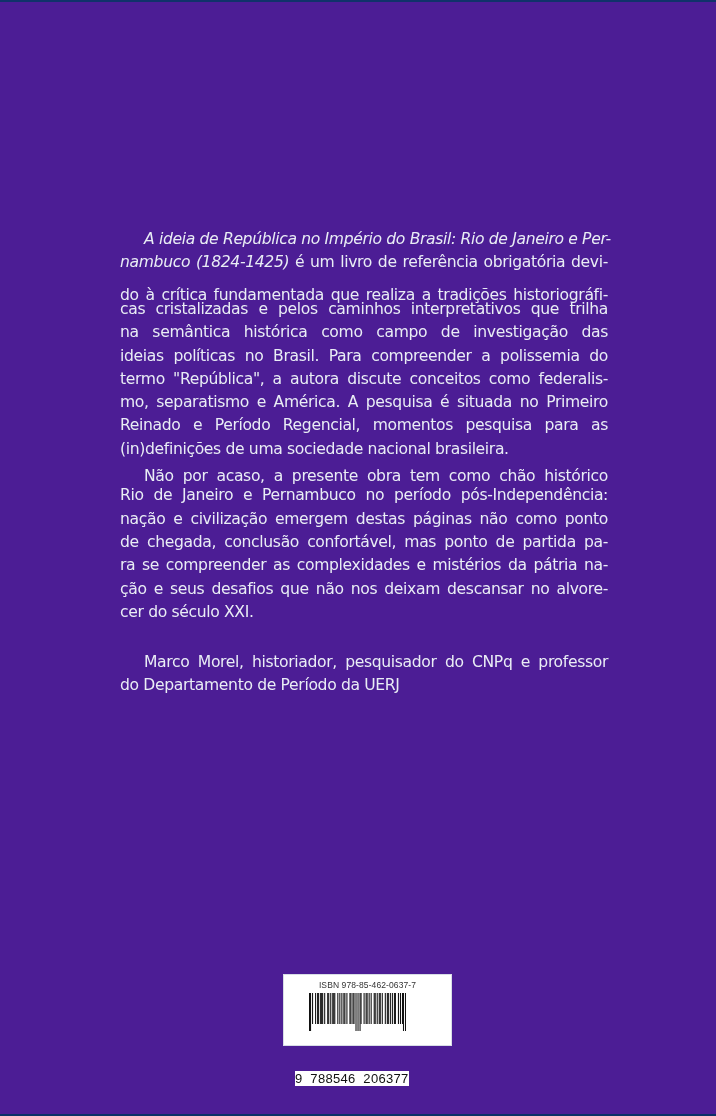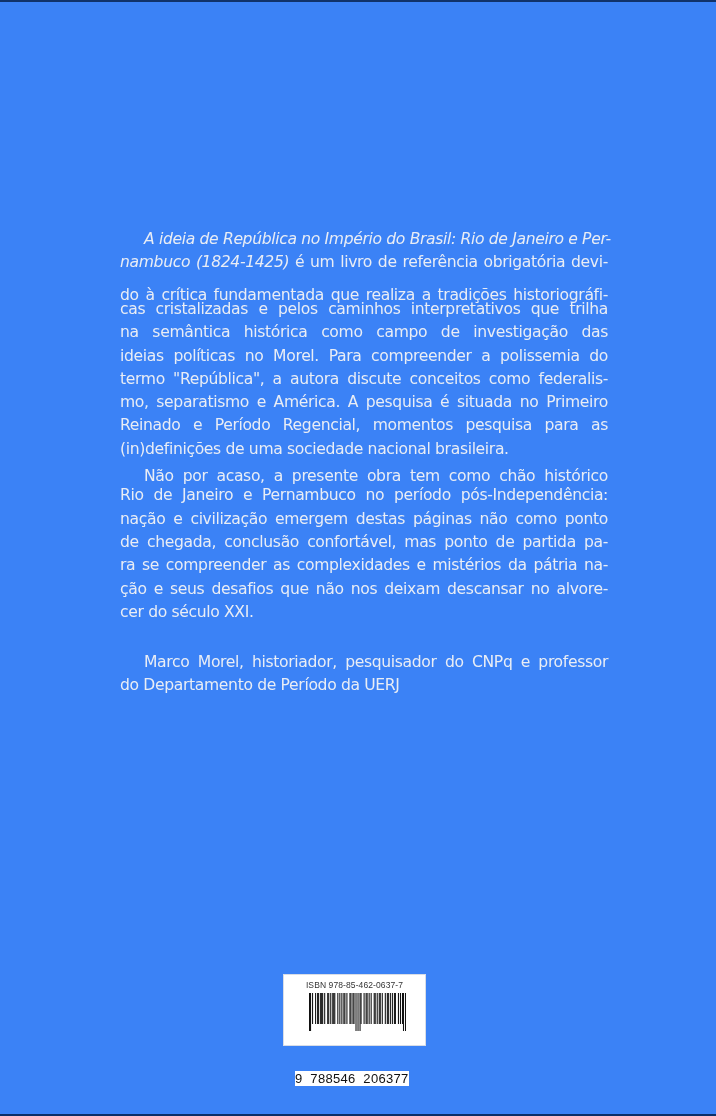--- a/index.html
+++ b/index.html
@@ -11,21 +11,21 @@
       height: 1116px;
       background: #04265a;
       position: relative;
       overflow: hidden;
       font-family: "DejaVu Sans", sans-serif;
       color: #e9edf5;
     }
     .back-cover {
       position: absolute;
       inset: 0;
-      background: #3b82f6;
+      background: #4c1d95;
       padding-left: 36px;
     }
     .top-edge {
       position: absolute;
       left: 0; top: 0; right: 0; height: 2px;
       background: #10326a;
     }
     .bottom-edge {
       position: absolute;
       left: 0; bottom: 0; right: 0; height: 2px;
@@ -56,21 +56,21 @@
       padding-left: 24px;
       width: 464px;
     }
     .line i {
       font-style: italic;
     }
     .barcode-box {
       position: absolute;
       left: 284px;
       top: 975px;
-      width: 141px;
+      width: 167px;
       height: 70px;
       background: #ffffff;
       box-shadow: 0 0 0 1px #d8dde6;
     }
     .isbn-label {
       position: absolute;
       left: 0; right: 0;
       top: 5px;
       text-align: center;
       font-family: "Liberation Sans", sans-serif;
@@ -107,21 +107,21 @@
 <div class="back-cover">
   <div class="top-edge"></div>
 
   <div class="blurb">
 
     <div class="line indent" style="top:0px"><i>A ideia de República no Império do Brasil: Rio de Janeiro e Per-</i></div>
     <div class="line" style="top:23.3px"><i>nambuco (1824-1425)</i><span> é um livro de referência obrigatória devi-</span></div>
     <div class="line" style="top:56px">do à crítica fundamentada que realiza a tradições historiográfi-</div>
     <div class="line" style="top:69.9px">cas cristalizadas e pelos caminhos interpretativos que trilha</div>
     <div class="line" style="top:93.2px">na semântica histórica como campo de investigação das</div>
-    <div class="line" style="top:116.5px">ideias políticas no Morel. Para compreender a polissemia do</div>
+    <div class="line" style="top:116.5px">ideias políticas no Brasil. Para compreender a polissemia do</div>
     <div class="line" style="top:139.8px">termo "República", a autora discute conceitos como federalis-</div>
     <div class="line" style="top:163.1px">mo, separatismo e América. A pesquisa é situada no Primeiro</div>
     <div class="line" style="top:186.4px">Reinado e Período Regencial, momentos pesquisa para as</div>
     <div class="line last" style="top:209.7px">(in)definições de uma sociedade nacional brasileira.</div>
 
     <div class="line indent" style="top:237px">Não por acaso, a presente obra tem como chão histórico</div>
     <div class="line" style="top:256.3px">Rio de Janeiro e Pernambuco no período pós-Independência:</div>
     <div class="line" style="top:279.6px">nação e civilização emergem destas páginas não como ponto</div>
     <div class="line" style="top:302.9px">de chegada, conclusão confortável, mas ponto de partida pa-</div>
     <div class="line" style="top:326.2px">ra se compreender as complexidades e mistérios da pátria na-</div>

